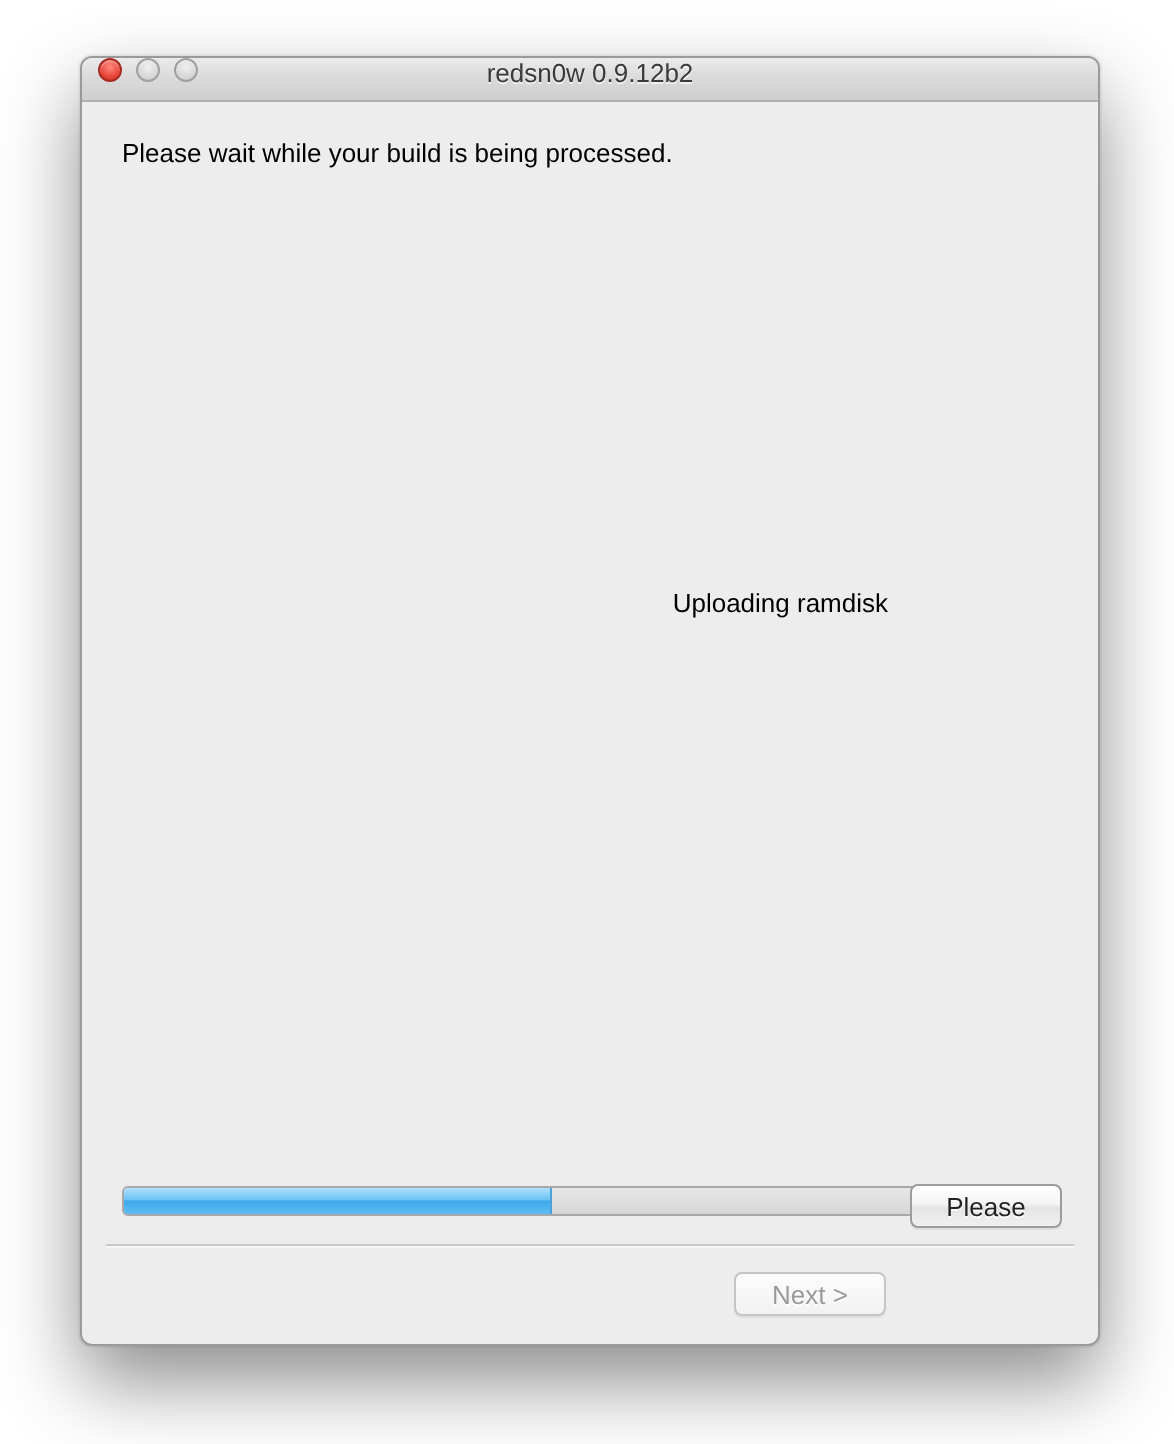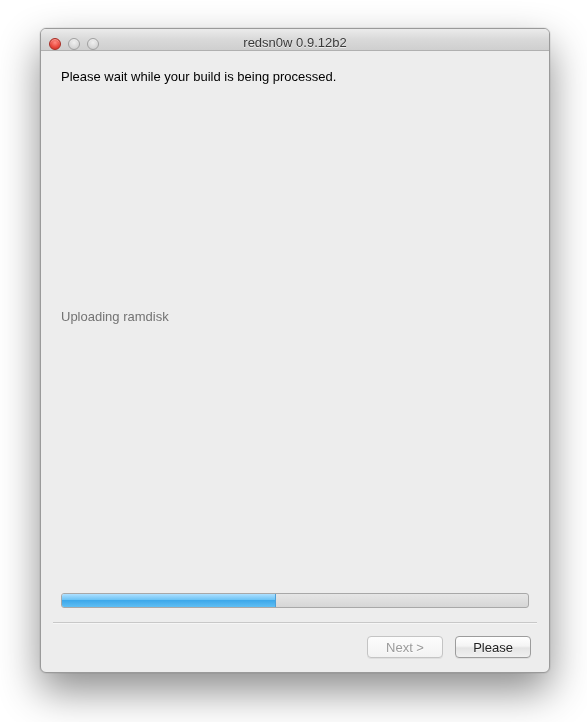--- a/index.html
+++ b/index.html
@@ -23,21 +23,21 @@
       box-shadow: 0 18px 40px rgba(0,0,0,0.45), 0 0 0 1px rgba(0,0,0,0.05);
       overflow: hidden;
       display: flex;
       flex-direction: column;
     }
     .titlebar {
       height: 22px;
       background: linear-gradient(to bottom, #ebebeb 0%, #d9d9d9 50%, #cfcfcf 100%);
       border-bottom: 1px solid #b0b0b0;
       display: flex;
-      align-items: flex-end;
+      align-items: flex-start;
       position: relative;
     }
     .traffic-lights {
       display: flex;
       gap: 7px;
       padding-left: 8px;
       align-items: center;
     }
     .light {
       width: 12px;
@@ -60,30 +60,30 @@
       text-align: center;
       font-size: 13px;
       color: #3a3a3a;
       text-shadow: 0 1px 0 rgba(255,255,255,0.6);
       pointer-events: none;
     }
     .content {
       flex: 1;
       padding: 18px 20px 12px 20px;
       display: flex;
-      flex-direction: column;
+      flex-direction: row;
       position: relative;
     }
     .instruction {
       font-size: 13px;
       color: #000;
     }
     .status {
       font-size: 13px;
-      color: #737373;
+      color: #000000;
       margin-top: 225px;
     }
     .progress-area {
       position: absolute;
       left: 20px;
       right: 20px;
       bottom: 64px;
     }
     .progress-bar {
       height: 15px;
@@ -127,20 +127,21 @@
       color: #222;
       text-shadow: 0 1px 0 rgba(255,255,255,0.8);
       display: inline-flex;
       align-items: center;
       justify-content: center;
     }
     .btn.disabled {
       color: #9a9a9a;
       border-color: #c4c4c4;
       background: linear-gradient(to bottom, #fcfcfc 0%, #f2f2f2 100%);
+      margin-top: 44px;
     }
   </style>
 </head>
 <body>
 
 <div class="window">
   <div class="titlebar">
     <div class="traffic-lights">
       <div class="light red"></div>
       <div class="light inactive"></div>

